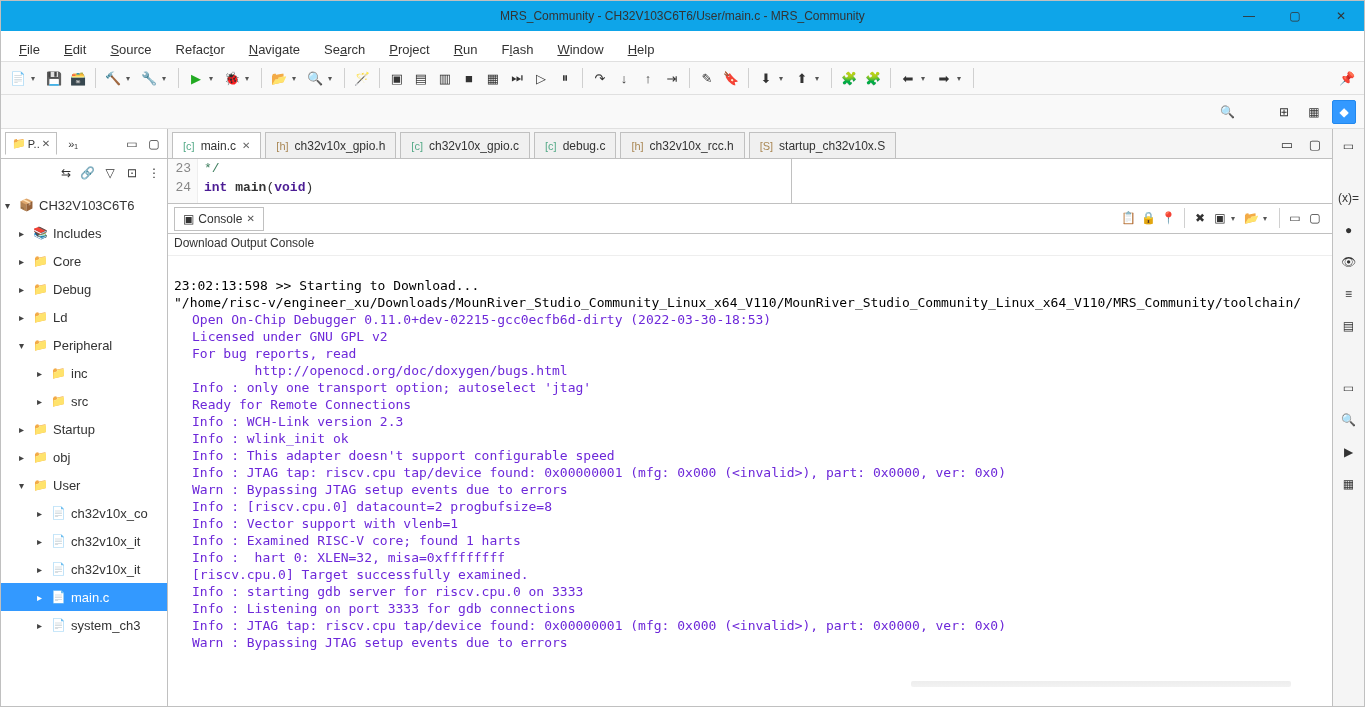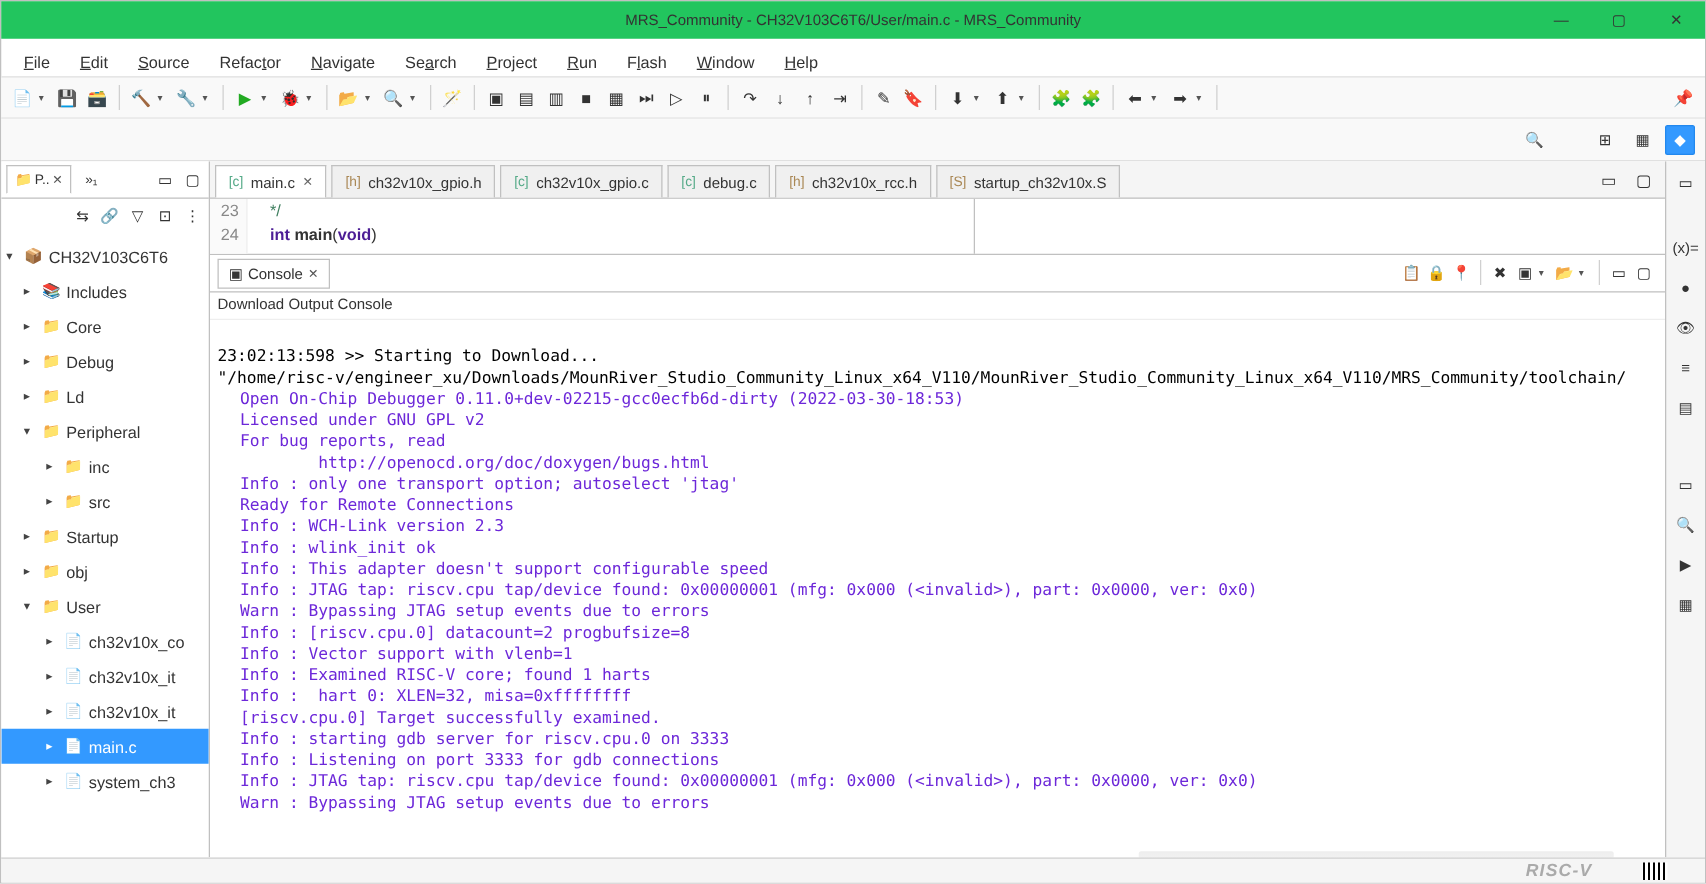--- a/index.html
+++ b/index.html
@@ -1,18 +1,18 @@
 <!DOCTYPE html>
 <html><head>
 <meta charset="utf-8">
 <style>
 * { box-sizing: border-box; margin: 0; padding: 0; }
 body { font-family: "Segoe UI", Arial, sans-serif; font-size: 12px; color: #333; background: #fff; overflow: hidden; }
 .window { width: 1365px; height: 707px; display: flex; flex-direction: column; border: 1px solid #c0c0c0; }
-.titlebar { height: 30px; display: flex; align-items: center; justify-content: center; position: relative; background: #22c55e; }
+.titlebar { height: 30px; display: flex; align-items: center; justify-content: center; position: relative; background: #0ea5e9; }
 .titlebar-title { font-size: 12px; color: #333; }
 .titlebar-controls { position: absolute; right: 0; top: 0; display: flex; }
 .tb-btn { width: 46px; height: 30px; display:flex; align-items:center; justify-content:center; font-size:12px; color:#333; cursor:pointer; }
 .menubar { height: 30px; display:flex; align-items:flex-end; padding: 0 8px; gap: 4px; }
 .menubar span { padding: 4px 10px; font-size: 13px; color:#333; cursor:pointer; }
 .menubar span u { text-decoration: underline; }
 .toolbar { height: 34px; display:flex; align-items:center; padding: 0 6px; gap:2px; border-top:1px solid #e0e0e0; border-bottom:1px solid #e0e0e0; background:#f9f9f9; }
 .tbtn { width:22px; height:22px; display:flex; align-items:center; justify-content:center; border-radius:2px; cursor:pointer; font-size:13px; }
 .tbtn-dd { width:8px; font-size:8px; color:#555; cursor:pointer; margin-right:2px; }
 .sep { width:1px; height:20px; background:#d0d0d0; margin:0 4px; }
@@ -34,21 +34,21 @@
 .tree-item.selected .tree-arrow { color:#fff; }
 .tree-icon { width:16px; display:inline-block; text-align:center; margin-right:4px; font-size:12px; }
 .depth1 { padding-left: 18px; }
 .depth2 { padding-left: 36px; }
 .main-area { flex:1; display:flex; flex-direction:column; overflow:hidden; }
 .editor-tabs { height:30px; display:flex; align-items:flex-end; border-bottom:1px solid #c0c0c0; background:#f5f5f5; padding-left:4px; gap:2px; position:relative; }
 .ed-tab { height:26px; padding:0 10px; display:flex; align-items:center; gap:6px; border:1px solid #c0c0c0; border-bottom:none; background:#f0f0f0; font-size:12px; cursor:pointer; }
 .ed-tab.active { background:#fff; }
 .ed-tab .tab-icon { font-size:11px; }
 .ed-tab-controls { position:absolute; right:6px; top:4px; display:flex; gap:6px; }
-.editor-body { height:45px; display:flex; border-bottom:1px solid #c0c0c0; font-family: Liberation Sans, sans-serif; font-size:13px;gap:12px; }
+.editor-body { height:45px; display:flex; border-bottom:1px solid #c0c0c0; font-family: Liberation Mono, monospace; font-size:13px; }
 .gutter { width:30px; text-align:right; padding-right:6px; color:#888; background:#fafafa; border-right:1px solid #eee; }
 .gutter div { height:19px; line-height:19px; }
 .code-area { flex:1; padding-left:6px; border-right:1px solid #c0c0c0; }
 .code-area div { height:19px; line-height:19px; }
 .code-kw { color:#4c1d95; font-weight:bold; }
 .code-comment { color:#3f7f5f; }
 .outline-area { width:540px; }
 .console-panel { flex:1; display:flex; flex-direction:column; overflow:hidden; }
 .console-tabs { height:30px; display:flex; align-items:center; border-bottom:1px solid #c0c0c0; padding:0 6px; position:relative; }
 .console-tab { padding:4px 8px; display:flex; align-items:center; gap:4px; border:1px solid #c0c0c0; background:#fff; font-size:12px; }
@@ -377,16 +377,13 @@
       <div class="rbtn">▤</div>
       <div style="height:20px"></div>
       <div class="rbtn">▭</div>
       <div class="rbtn">🔍</div>
       <div class="rbtn">▶</div>
       <div class="rbtn">▦</div>
     </div>
   </div>
 
   <div class="scroll-hint"></div>
-  <div class="bottom-bar">
-    <div class="bottom-branding"><span>RISC-V</span><span class="logo"></span></div>
-  </div>
 </div>
 
 </body></html>

